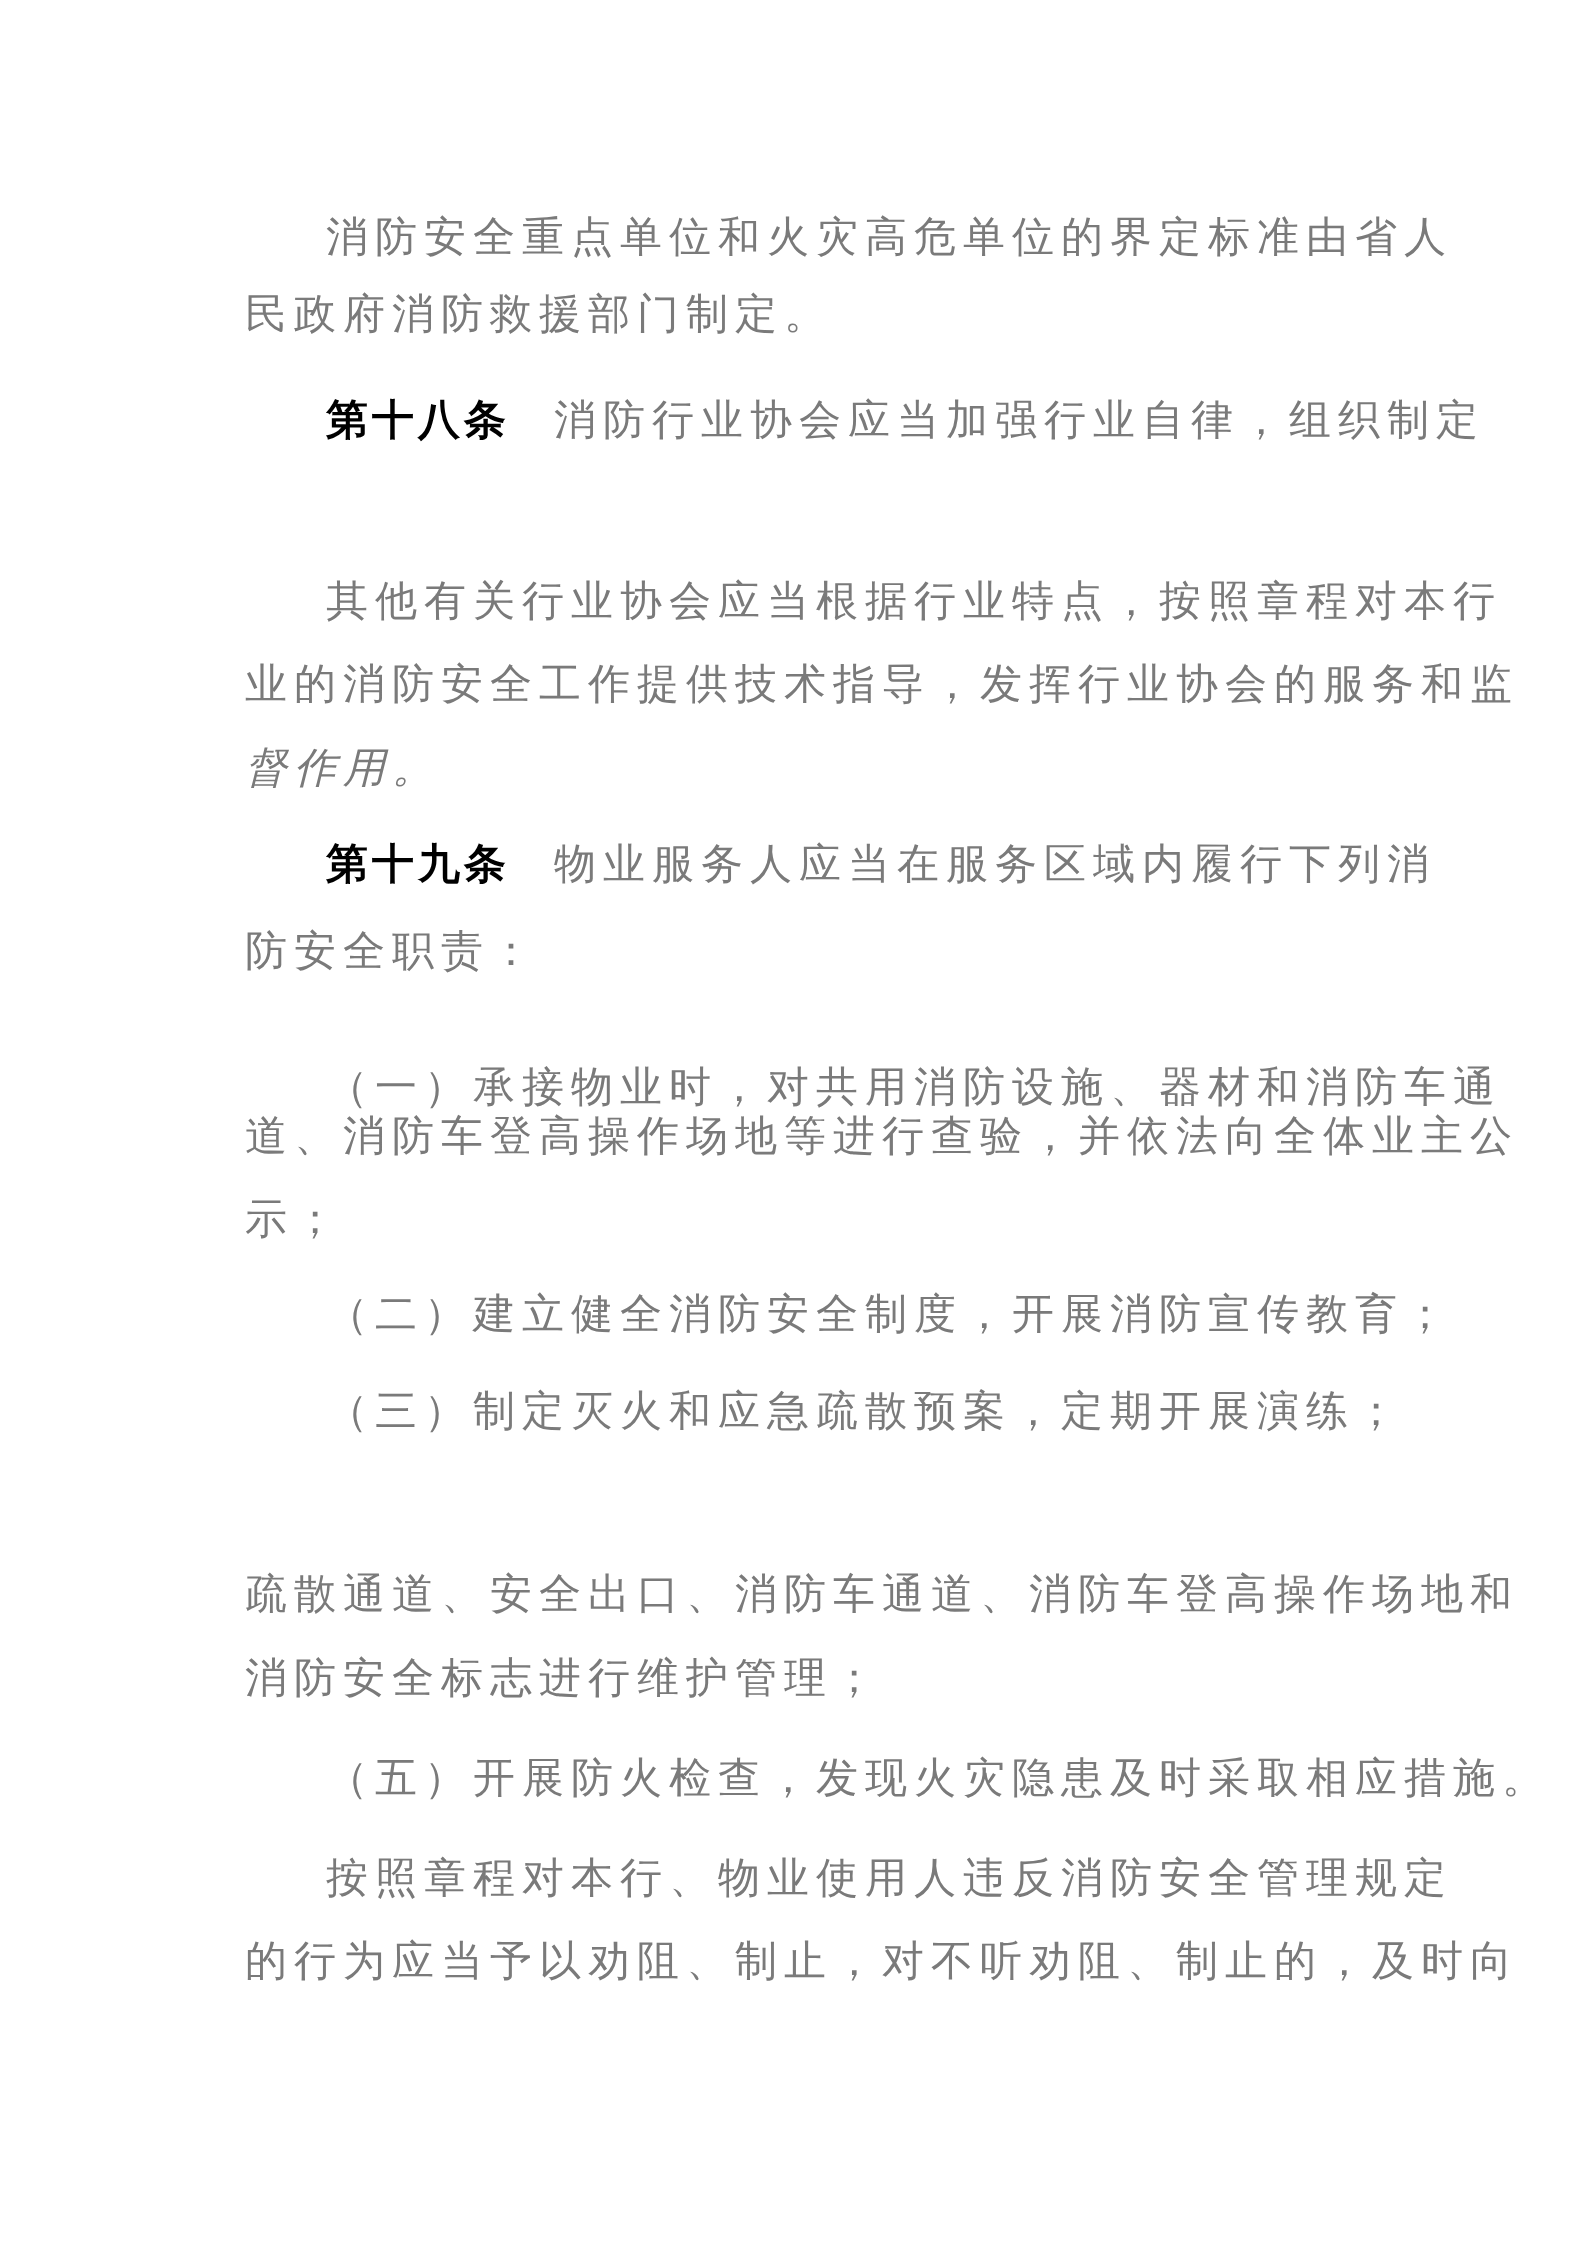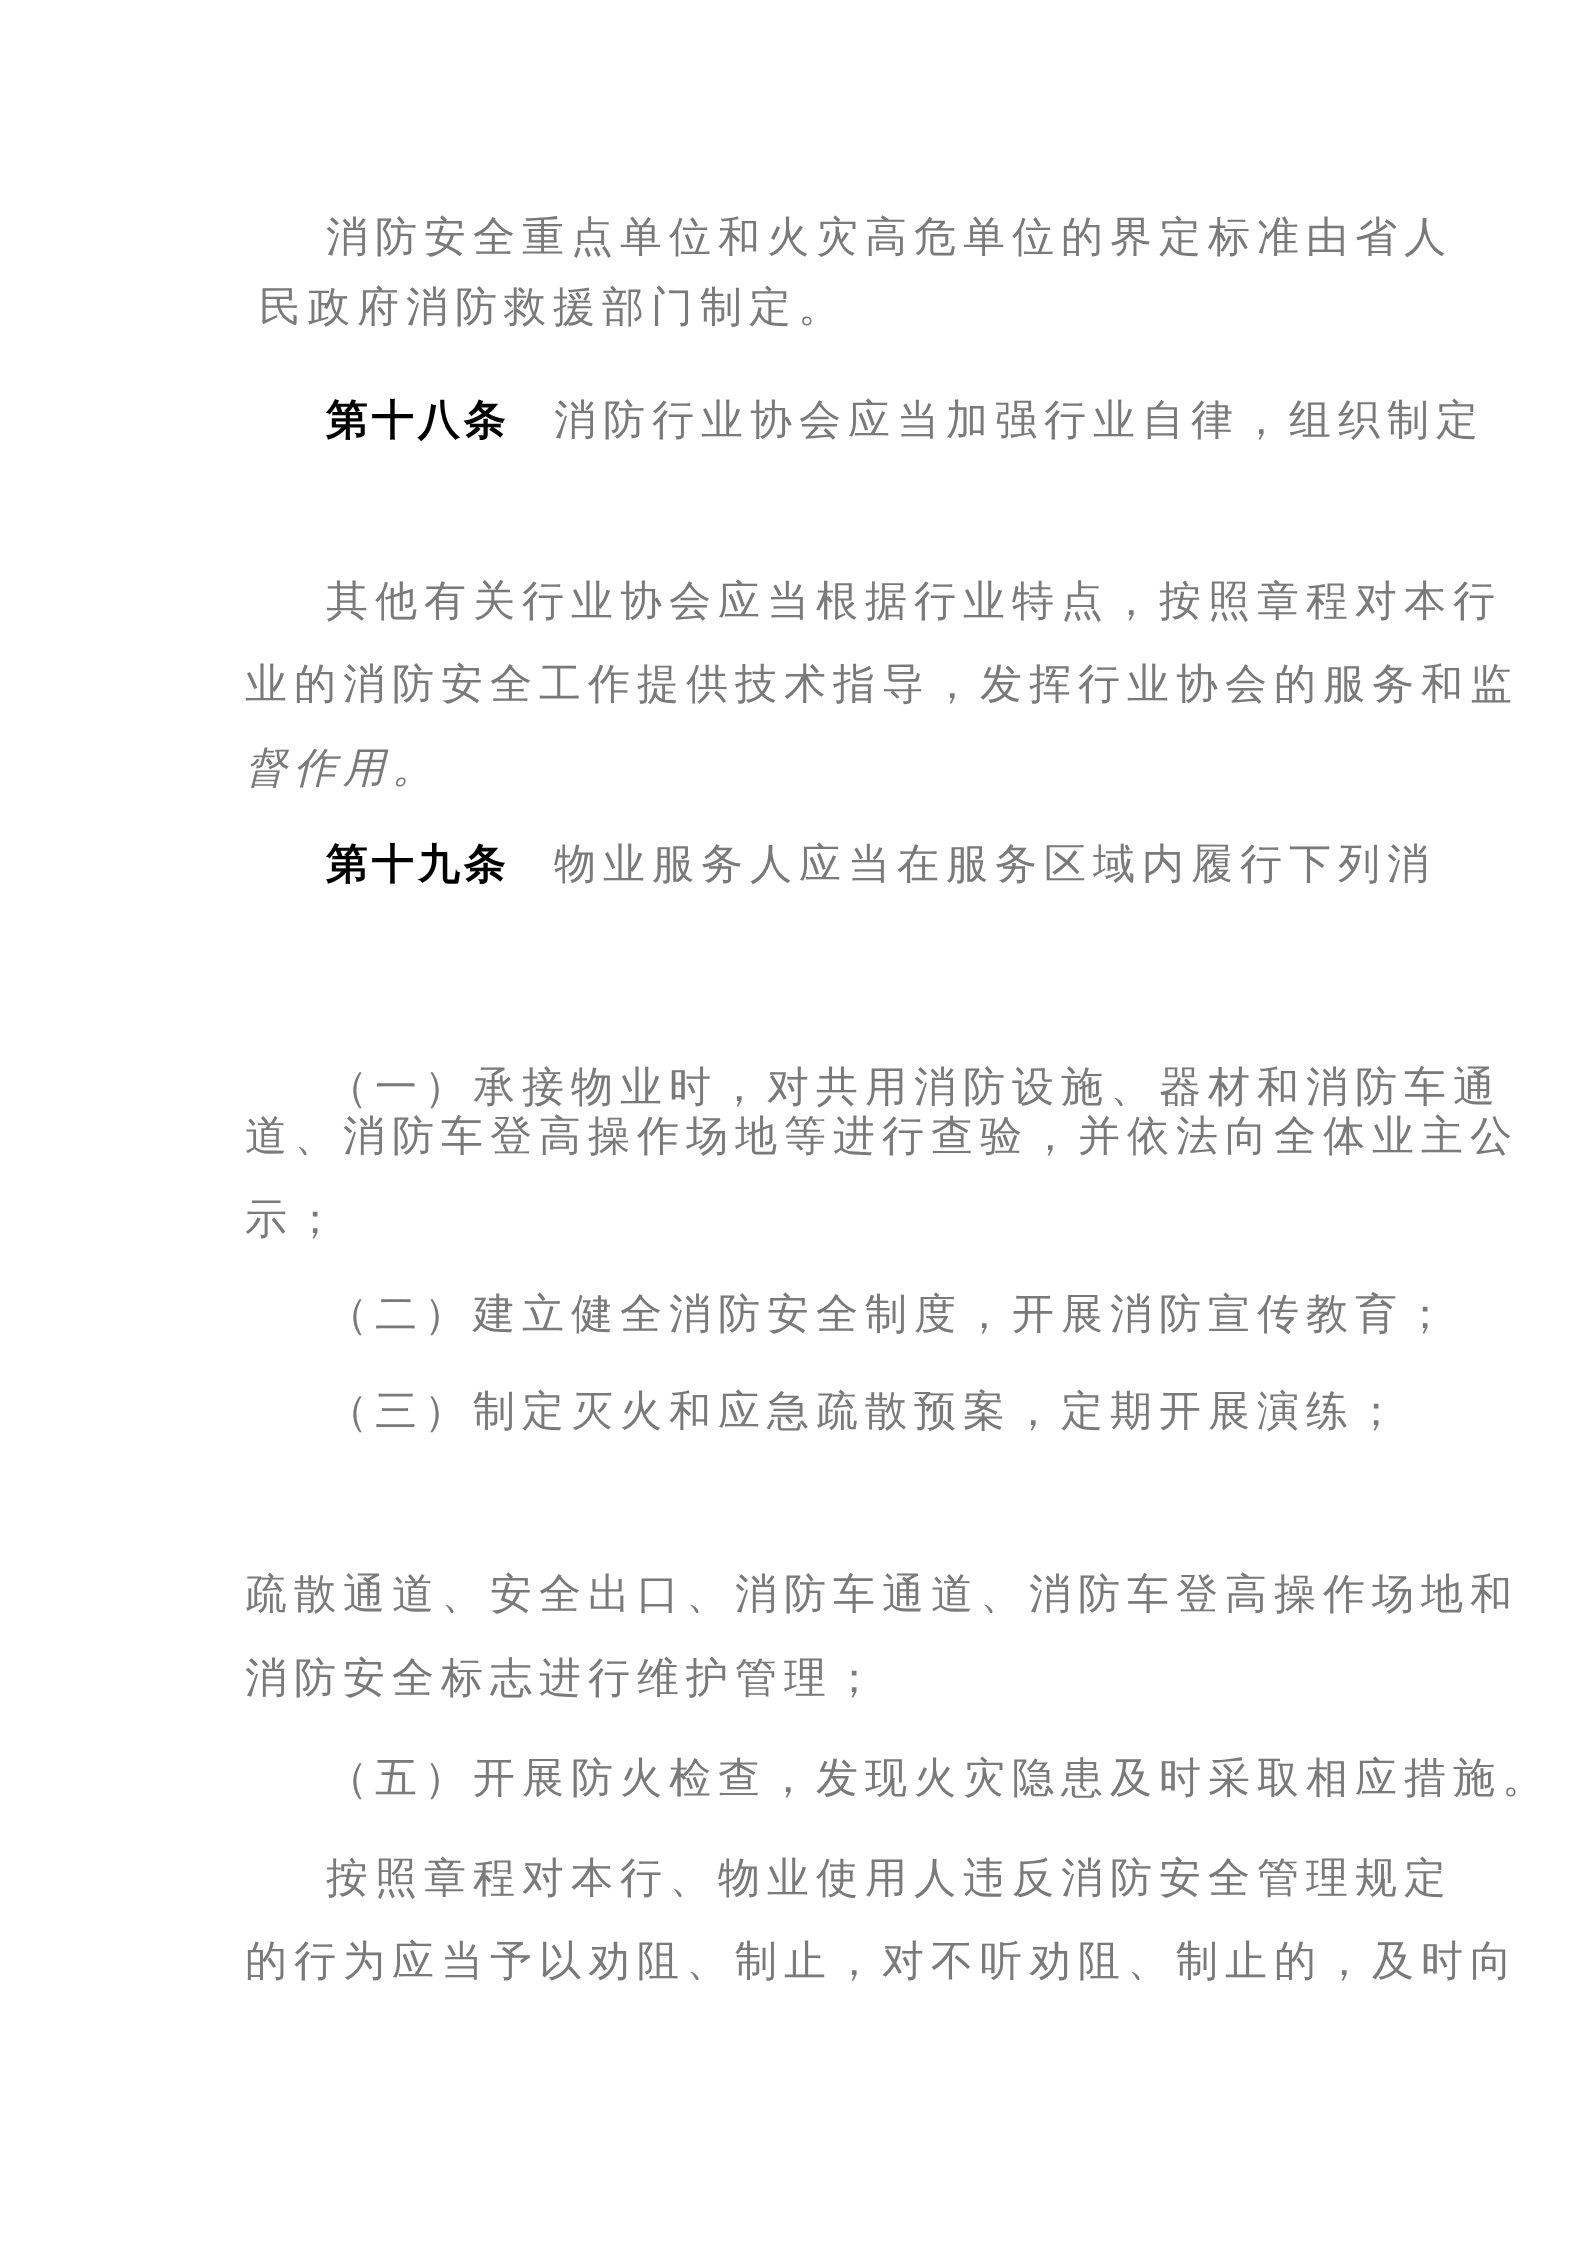--- a/index.html
+++ b/index.html
@@ -19,33 +19,34 @@
   }
   .indent { left: 326px; }
   .head { font-weight: bold; color: #000000; letter-spacing: 4px; margin-right: 44px; }
 </style>
 </head>
 <body>
 
 <div class="page">
 
   <div class="line indent" style="top:212px;">消防安全重点单位和火灾高危单位的界定标准由省人</div>
-  <div class="line" style="top:282px;margin-left:14px;">民政府消防救援部门制定。</div>
+  <div class="line" style="top:289px;">民政府消防救援部门制定。</div>
 
   <div class="line indent" style="top:395px;">
     <span class="head">第十八条</span><span>消防行业协会应当加强行业自律，组织制定</span>
   </div>
 
   <div class="line indent" style="top:576px;">其他有关行业协会应当根据行业特点，按照章程对本行</div>
   <div class="line" style="top:659px;">业的消防安全工作提供技术指导，发挥行业协会的服务和监</div>
   <div class="line" style="top:743px;font-style:italic;">督作用。</div>
 
   <div class="line indent" style="top:839px;">
     <span class="head">第十九条</span><span>物业服务人应当在服务区域内履行下列消</span>
   </div>
+  <div class="line" style="top:926px;">防安全职责：</div>
 
   <div class="line indent" style="top:1026px;margin-top:36px;">（一）承接物业时，对共用消防设施、器材和消防车通</div>
   <div class="line" style="top:1111px;">道、消防车登高操作场地等进行查验，并依法向全体业主公</div>
   <div class="line" style="top:1194px;">示；</div>
 
   <div class="line indent" style="top:1289px;">（二）建立健全消防安全制度，开展消防宣传教育；</div>
 
   <div class="line indent" style="top:1386px;">（三）制定灭火和应急疏散预案，定期开展演练；</div>
 
   <div class="line" style="top:1569px;">疏散通道、安全出口、消防车通道、消防车登高操作场地和</div>

